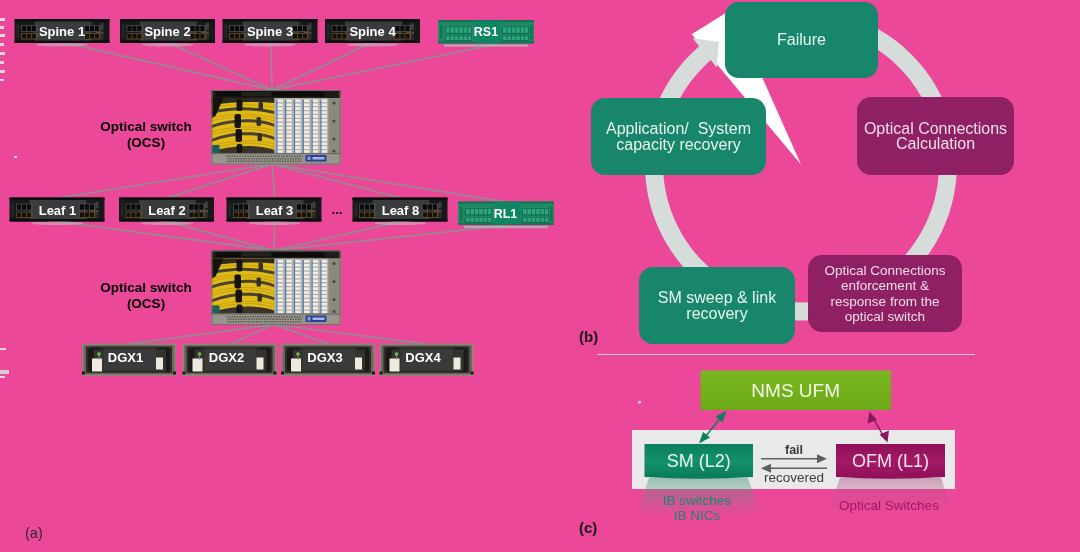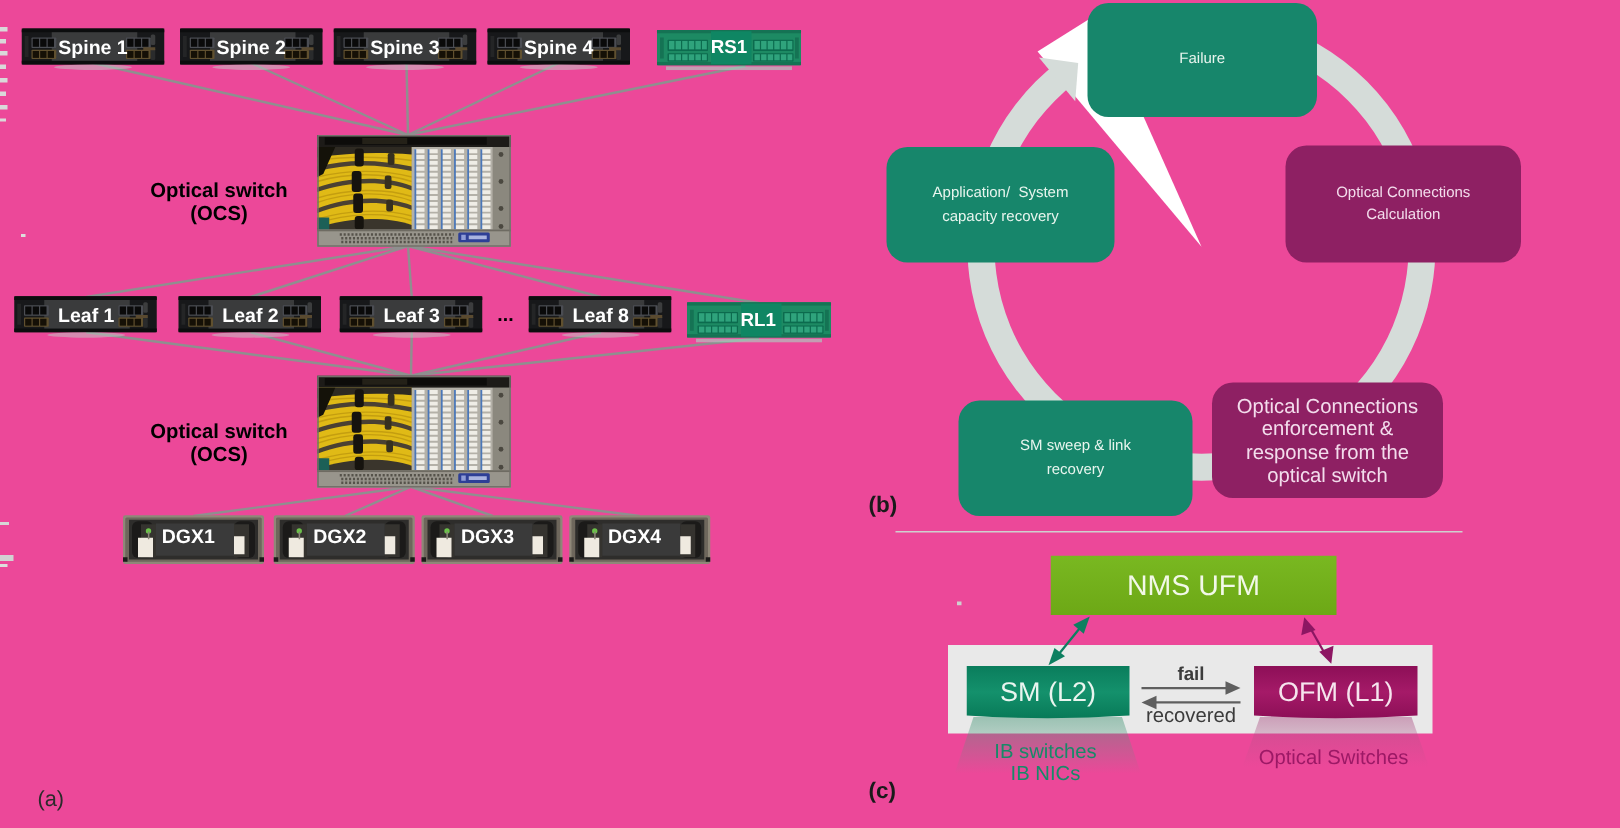--- a/index.html
+++ b/index.html
@@ -1,20 +1,20 @@
 <!DOCTYPE html>
 <html><head>
 <meta charset="utf-8">
 <style>
   html,body{margin:0;padding:0;background:#ffffff;}
   #page{position:relative;width:1080px;height:552px;background:#ec4899;overflow:hidden;
         font-family:"Liberation Sans", sans-serif;}
   .abs{position:absolute;}
   .bbox{position:absolute;border-radius:14px;color:#e8f5ee;text-align:center;
-        font-size:10px;line-height:15.5px;display:flex;align-items:center;justify-content:center;}
+        font-size:16px;line-height:15.5px;display:flex;align-items:center;justify-content:center;}
   .bbox .in{width:100%;}
 </style>
 </head>
 <body>
 <div id="page">
   <svg class="abs" width="1080" height="552" viewBox="0 0 1080 552" style="left:0;top:0;">
     <defs>
 
       <g id="bsw">
         <rect x="0" y="0" width="95" height="24" rx="1" fill="#17181a"></rect>
@@ -280,21 +280,21 @@
   </svg>
 
   <div class="bbox" style="left:725px;top:2px;width:153px;height:76px;background:#17866b;">
     <div class="in">
         <div>Failure</div>
       </div>
     </div>
   <div class="bbox" style="left:857px;top:97px;width:157px;height:78px;background:#8e2063;color:#f3dcec;">
     <div class="in">Optical Connections<br>Calculation</div>
     </div>
-  <div class="bbox" style="left:591px;top:98px;width:152px;height:77px;background:#17866b;">
+  <div class="bbox" style="left:591px;top:98px;width:175px;height:77px;background:#17866b;">
     <div class="in">Application/&nbsp; System<br>capacity recovery</div>
     </div>
   <div class="bbox" style="left:639px;top:267px;width:156px;height:77px;background:#17866b;">
     <div class="in">SM sweep &amp; link<br>recovery</div>
     </div>
   <div class="bbox" style="left:808px;top:255px;width:154px;height:77px;background:#8e2063;color:#f3dcec;font-size:13.5px;line-height:15.2px;">
     <div class="in">Optical Connections<br>enforcement &amp;<br>response from the<br>optical switch</div>
     </div>
 
   <div class="abs" style="left:579px;top:328px;font-size:15px;font-weight:bold;color:#1a1a1a;">(b)</div>

